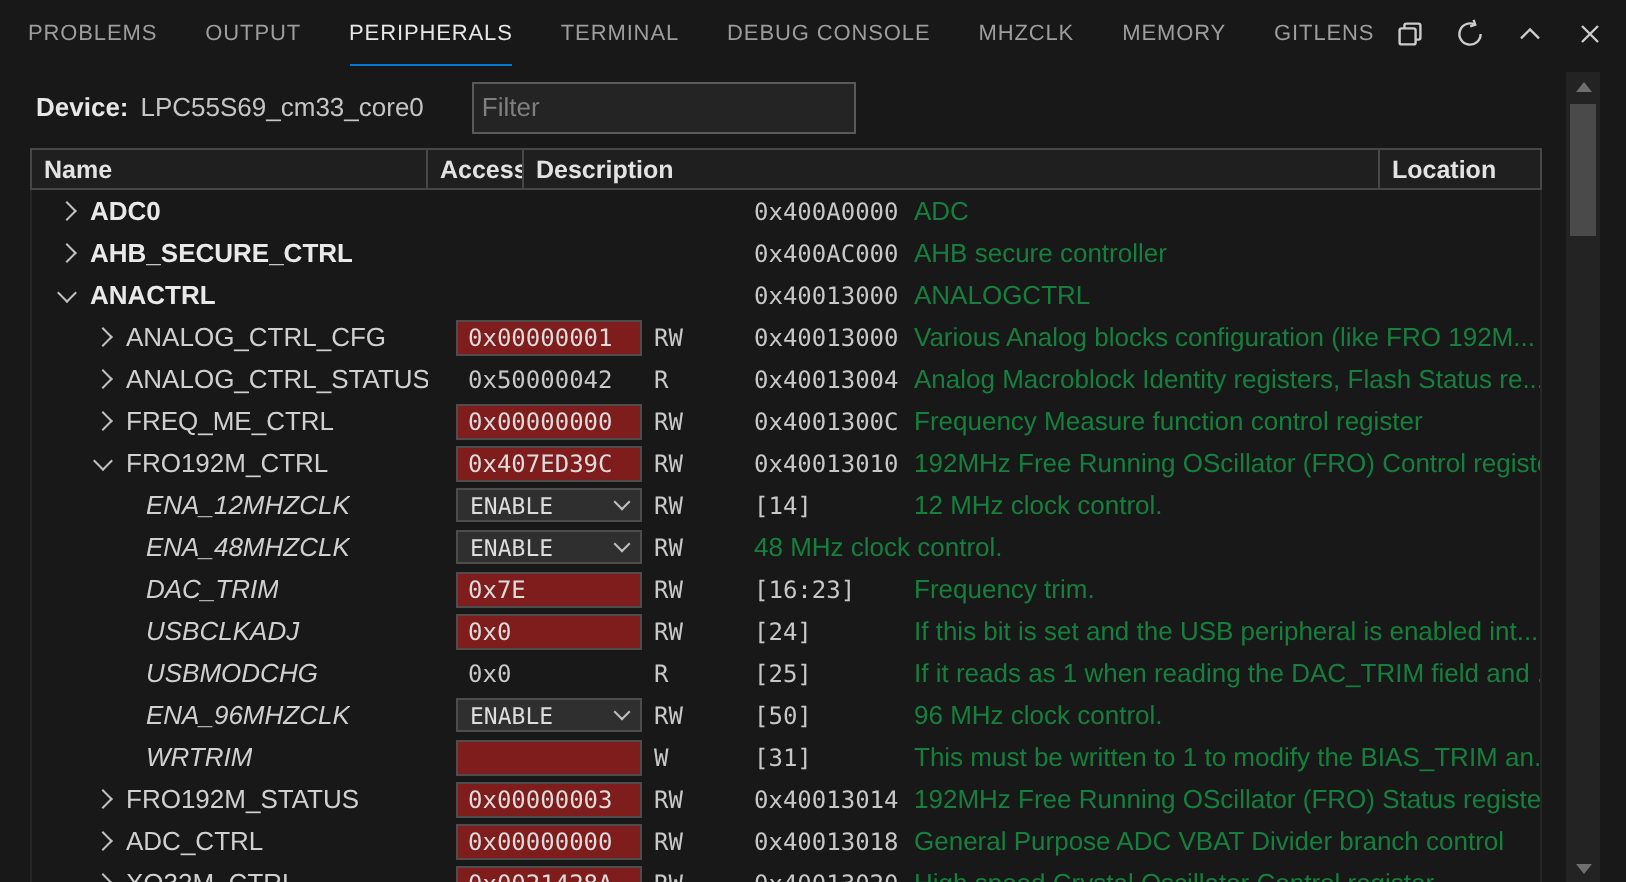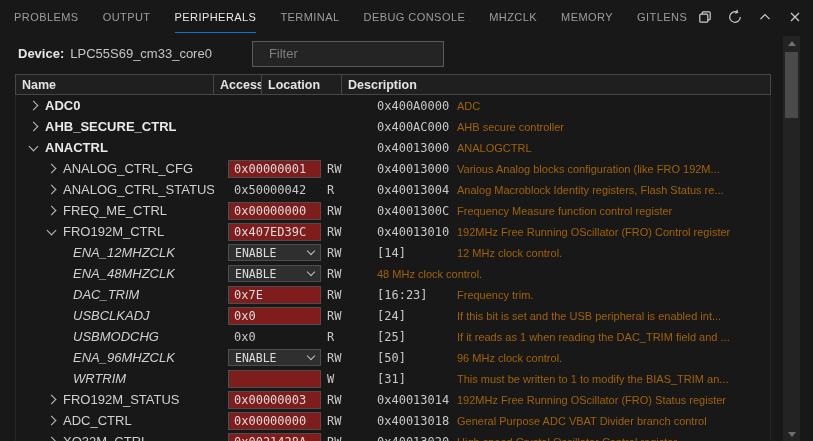--- a/index.html
+++ b/index.html
@@ -31,23 +31,23 @@
     width:24px; height:24px; display:flex; align-items:center; justify-content:center;
     cursor:pointer; border-radius:4px;
   }
   .action-btn svg { width:16px; height:16px; stroke:#cccccc; fill:none; stroke-width:1.2; }
 
   
   .toolbar { height:41px; display:flex; align-items:center; padding-left:18px; }
   .device-label { font-weight:bold; font-size:13px; color:#e7e7e7; margin-right:6px; }
   .device-value { font-size:13px; color:#c5c5c5; }
   .filter-input {
-    margin-left:40px; width:192px; height:26px;
+    margin-left:24px; width:192px; height:26px;
     background:#242424; border:1px solid #5a5a5a;
-    color:#d4d4d4; font-size:13px; padding:0 16px;
+    color:#d4d4d4; font-size:13px; padding:0 4px;
     font-family:"Liberation Sans", sans-serif; outline:none;
   }
   .filter-input::placeholder { color:#7f7f7f; }
 
   
   .reg-table { margin-left:15px; width:756px; }
   .thead { display:flex; height:21px; border:1px solid #474747; background:#1f1f1f; }
   .hcell {
     display:flex; align-items:center;
     font-size:12.5px; font-weight:bold; color:#e3e3e3;
@@ -88,21 +88,21 @@
     font-family:"DejaVu Sans Mono", monospace; font-size:11.5px;
   }
   .sel-chev {
     width:6px; height:6px; flex:none;
     border-right:1.4px solid #c0c0c0; border-bottom:1.4px solid #c0c0c0;
     transform:rotate(45deg); margin-top:-3px;
   }
   .val-plain { font-family:"DejaVu Sans Mono", monospace; font-size:12px; color:#c8c8c8; padding-left:6px; }
   .access-cell { padding-left:4px; font-family:"DejaVu Sans Mono", monospace; font-size:12px; color:#c8c8c8; }
   .location-cell { padding-left:6px; font-family:"DejaVu Sans Mono", monospace; font-size:12px; color:#c8c8c8; }
-  .desc-cell { padding-left:6px; font-size:11px; color:#a16207;text-align:right; }
+  .desc-cell { padding-left:6px; font-size:13px; color:#15803d;text-align:right; }
 
   
   .sb-track { position:absolute; left:783px; top:36px; width:17px; height:405px; background:#232323; }
   .sb-up, .sb-down { position:absolute; left:0; width:17px; height:14px; display:flex; align-items:center; justify-content:center; cursor:pointer; }
   .sb-up { top:0; } .sb-down { bottom:0; }
   .sb-up::after { content:""; border-left:4px solid transparent; border-right:4px solid transparent; border-bottom:5px solid #6f6f6f; }
   .sb-down::after { content:""; border-left:4px solid transparent; border-right:4px solid transparent; border-top:5px solid #6f6f6f; }
   .sb-thumb { position:absolute; left:2px; top:16px; width:13px; height:66px; background:#4a4a4a; cursor:pointer; }
 </style>
 </head>
@@ -148,22 +148,22 @@
 <div class="toolbar">
   <span class="device-label">Device:</span>
   <span class="device-value">LPC55S69_cm33_core0</span>
   <input class="filter-input" type="text" placeholder="Filter" style="">
 </div>
 
 <div class="reg-table">
   <div class="thead" id="thead">
       <div class="hcell c-name">Name</div>
       <div class="hcell c-access">Access</div>
+      <div class="hcell c-desc">Description</div>
       <div class="hcell c-location">Location</div>
-      <div class="hcell c-desc">Description</div>
     </div>
   <div class="tbody" id="tbody">
       <div class="trow">
         <div class="tcell c-name name-cell lvl0">
           <span class="twisty"></span>
           <span class="reg-name bold">ADC0</span>
         </div>
         <div class="tcell c-value value-cell"></div>
         <div class="tcell c-access access-cell"></div>
         <div class="tcell c-location location-cell">0x400A0000</div>

